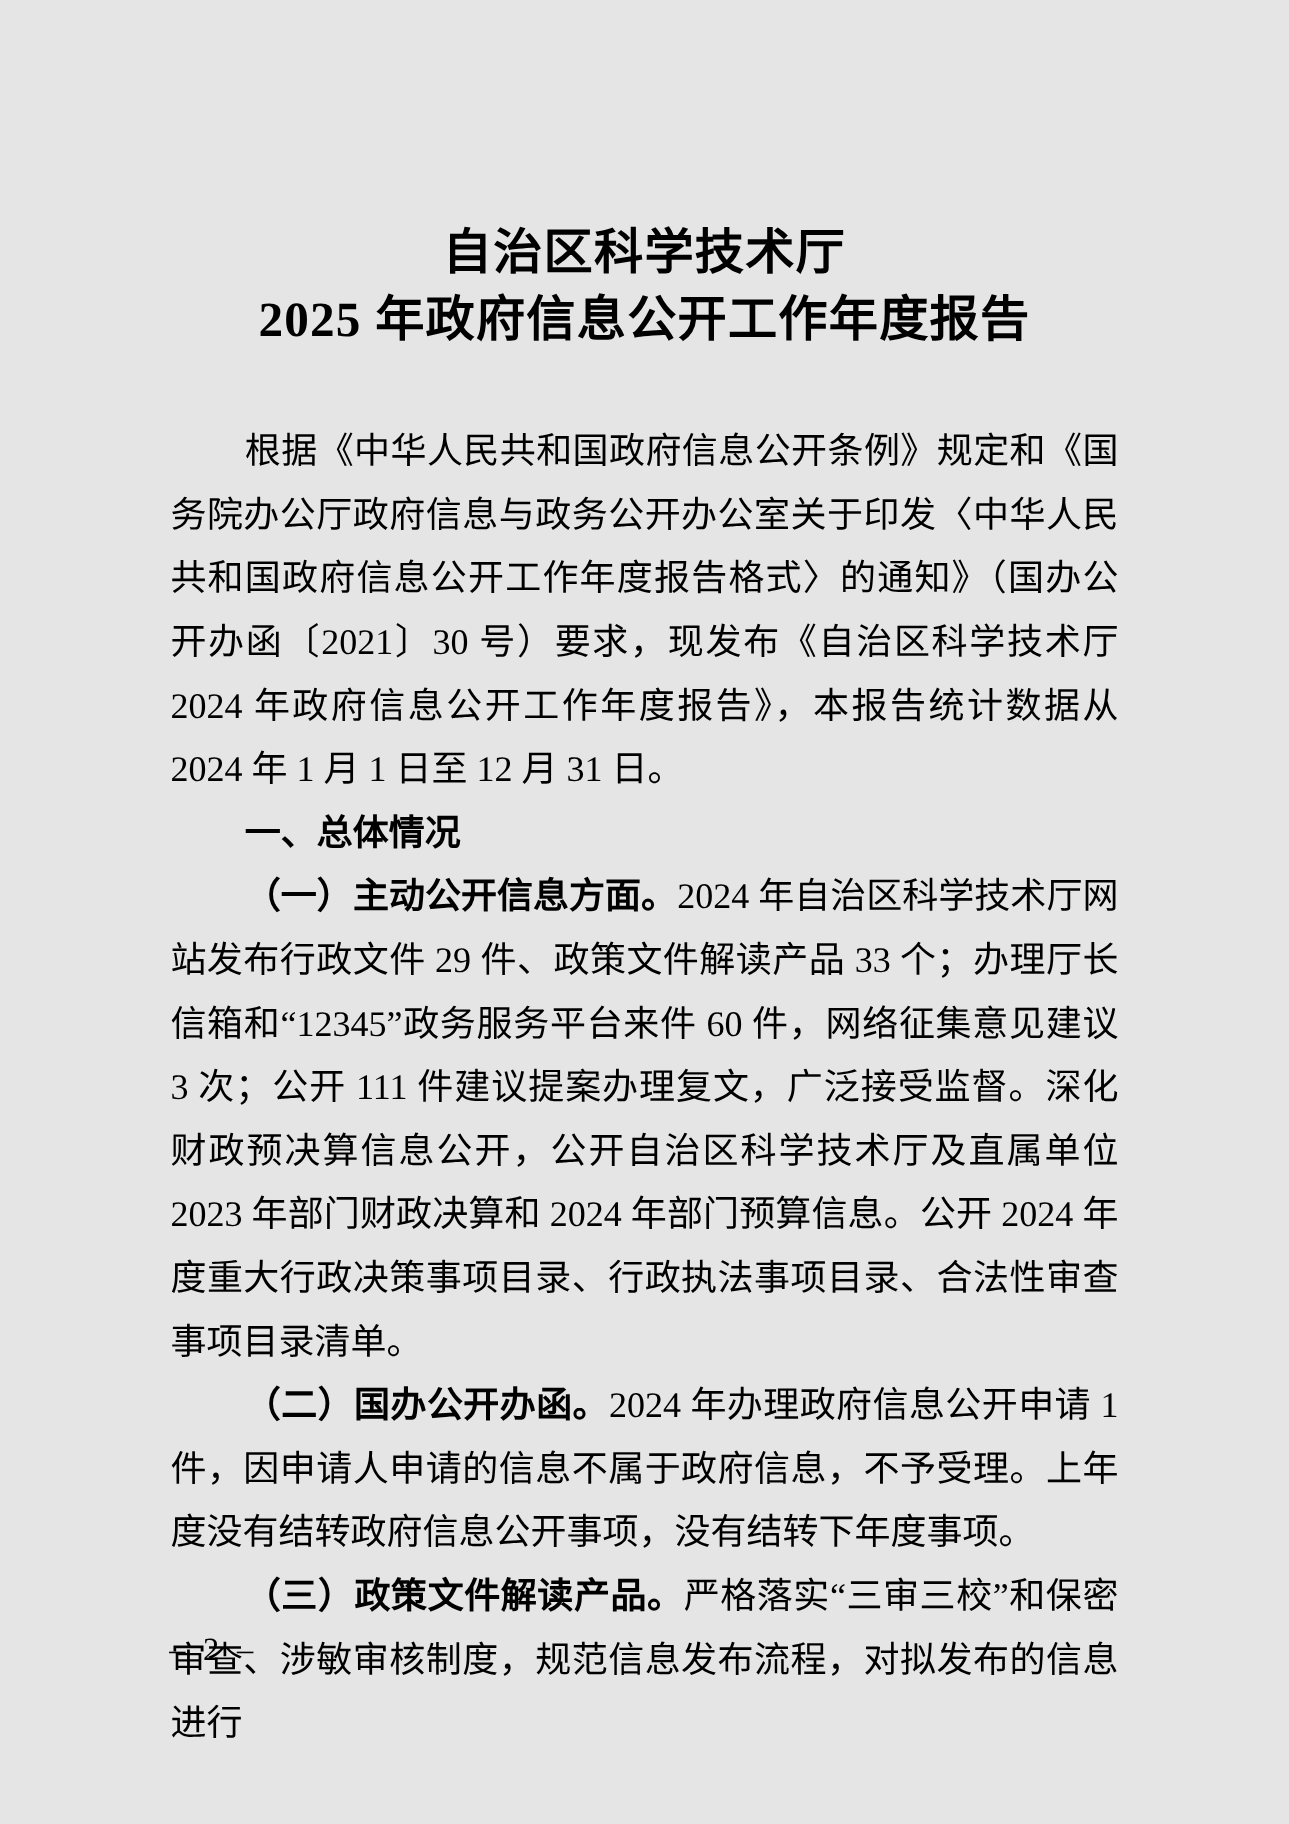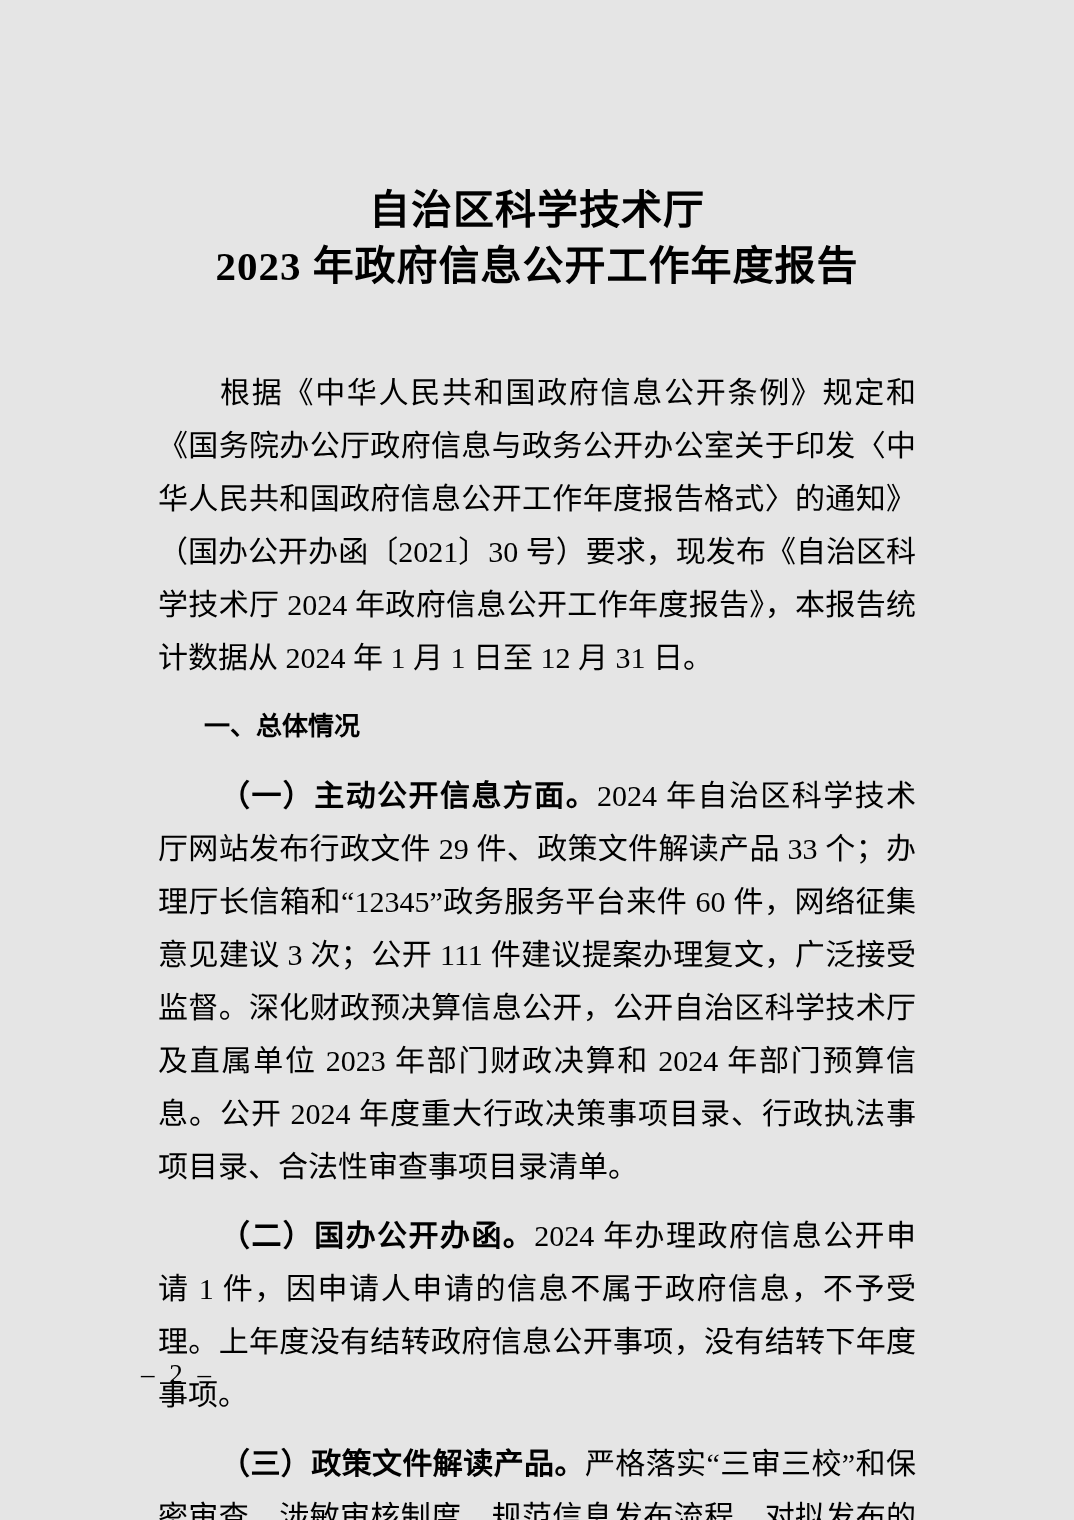--- a/index.html
+++ b/index.html
@@ -36,29 +36,29 @@
     position: absolute;
     left: 142px;
     top: 350px;
     width: 790px;
     font-size: 30px;
     line-height: 53px;
     text-align: justify;
     text-justify: inter-ideograph;
   }
   .para {
-    margin: 16px;
+    margin: 0;
     padding: 0;
     text-indent: 62px;
   }
   .section-heading {
     margin: 0;
     padding: 0;
     text-indent: 62px;
-    font-size: 26px;
+    font-size: 30px;
     line-height: 53px;
     font-weight: bold;
     font-family: "Liberation Sans", sans-serif;
   }
   .lead {
     font-weight: bold;
     font-family: Liberation Serif, serif;
   }
   .page-footer {
     position: absolute;
@@ -70,21 +70,21 @@
     letter-spacing: 4px;
   }
 </style>
 </head>
 <body>
 
 <div class="page">
 
   <h1 class="doc-title">
     <span class="title-line">自治区科学技术厅</span>
-    <span class="title-line">2023 年政府信息公开工作年度报告</span>
+    <span class="title-line">2025 年政府信息公开工作年度报告</span>
   </h1>
 
   <div class="doc-body">
 
     <p class="para">根据《中华人民共和国政府信息公开条例》规定和《国务院办公厅政府信息与政务公开办公室关于印发〈中华人民共和国政府信息公开工作年度报告格式〉的通知》（国办公开办函〔2021〕30 号）要求，现发布《自治区科学技术厅 2024 年政府信息公开工作年度报告》，本报告统计数据从 2024 年 1 月 1 日至 12 月 31 日。</p>
 
     <h2 class="section-heading">一、总体情况</h2>
 
     <p class="para">
       <span class="lead">（一）主动公开信息方面。</span><span>2024 年自治区科学技术厅网站发布行政文件 29 件、政策文件解读产品 33 个；办理厅长信箱和“12345”政务服务平台来件 60 件，网络征集意见建议 3 次；公开 111 件建议提案办理复文，广泛接受监督。深化财政预决算信息公开，公开自治区科学技术厅及直属单位 2023 年部门财政决算和 2024 年部门预算信息。公开 2024 年度重大行政决策事项目录、行政执法事项目录、合法性审查事项目录清单。</span>

